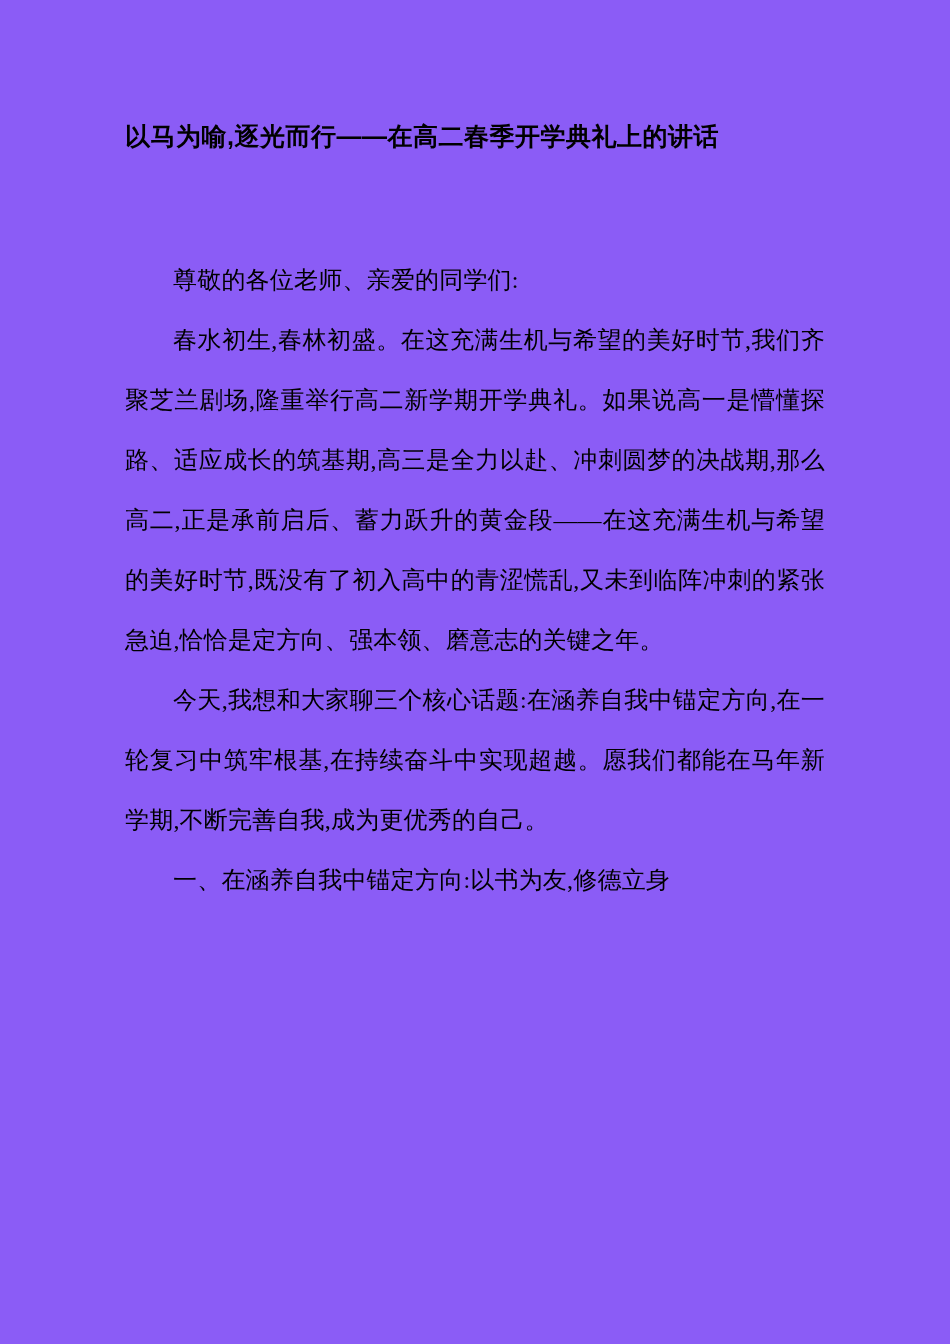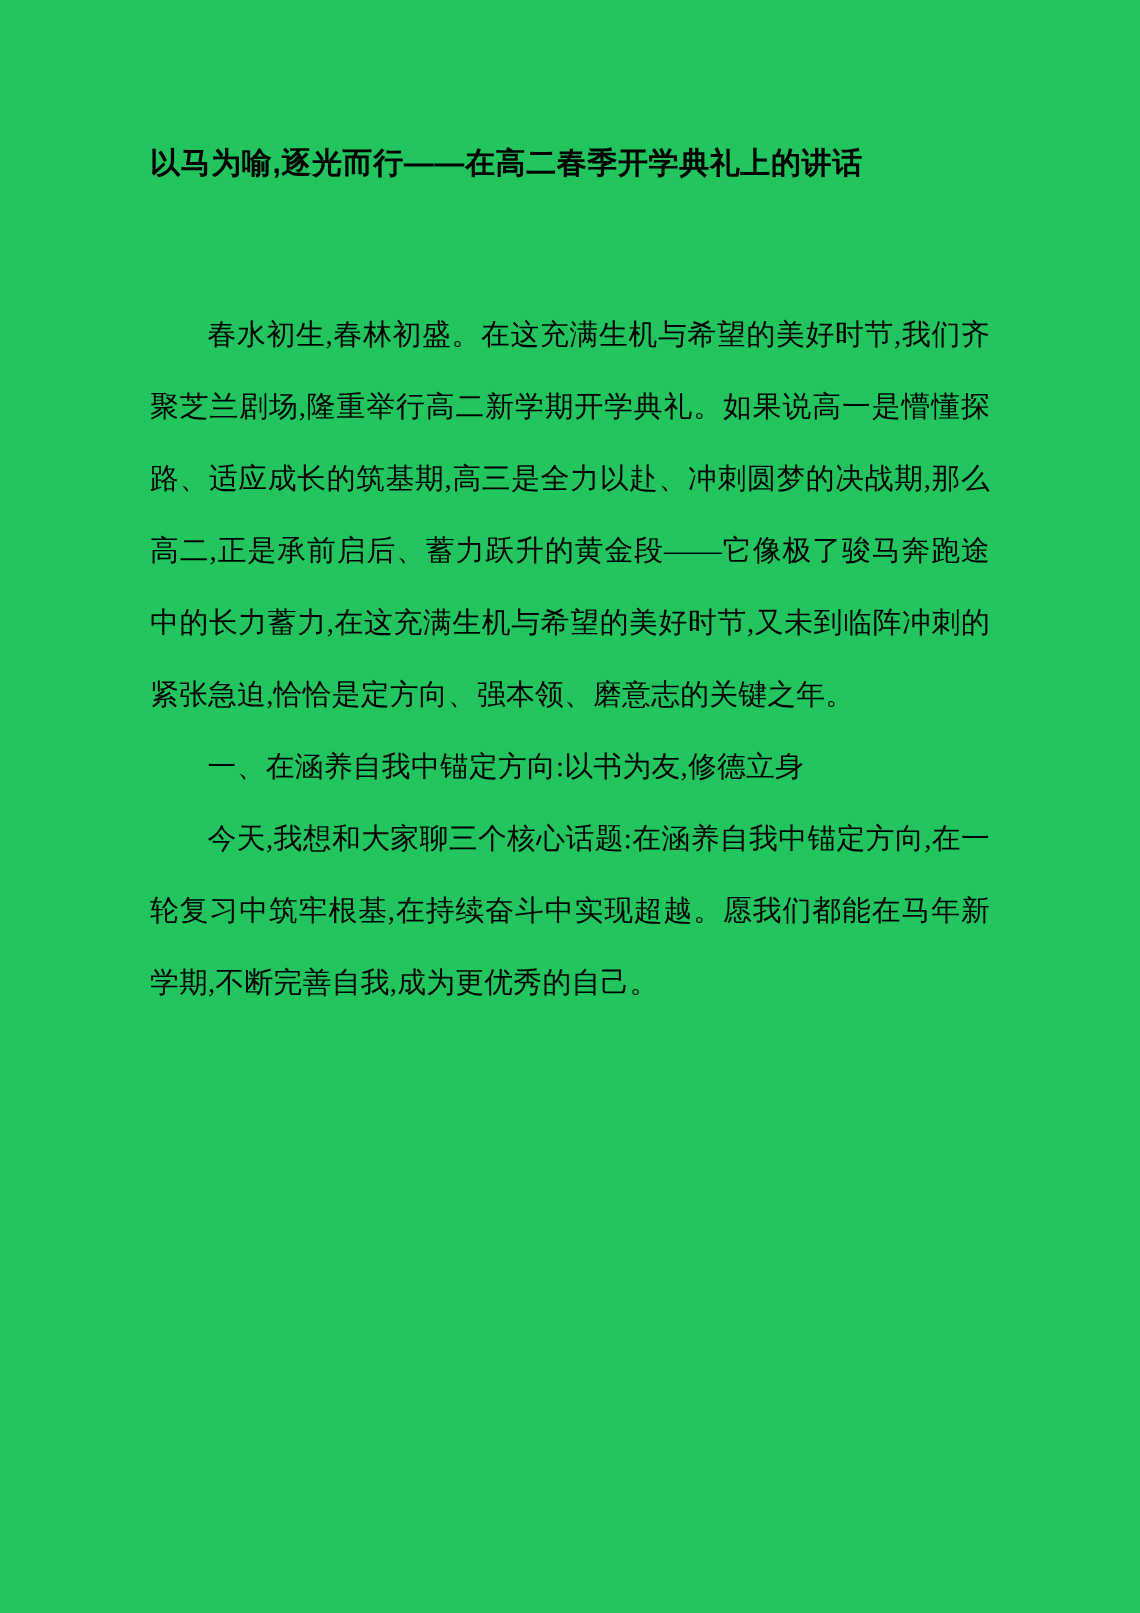--- a/index.html
+++ b/index.html
@@ -13,21 +13,21 @@
     font-family: "Liberation Serif", "DejaVu Serif", serif;
     color: #000000;
     overflow: hidden;
   }
   .page {
     position: relative;
     width: 950px;
     height: 1344px;
     box-sizing: border-box;
     padding: 0;
-    background: #22c55e;
+    background: #8b5cf6;
   }
   .doc-title {
     position: absolute;
     left: 125px;
     top: 118px;
     width: 720px;
     font-family: "Liberation Sans", "DejaVu Sans", sans-serif;
     font-weight: bold;
     font-size: 25px;
     line-height: 36px;
@@ -52,18 +52,19 @@
   }
 </style>
 </head>
 <body>
 
 <div class="page">
 
   <div class="doc-title">以马为喻,逐光而行——在高二春季开学典礼上的讲话</div>
 
   <div class="body-block">
-    <p class="para">春水初生,春林初盛。在这充满生机与希望的美好时节,我们齐聚芝兰剧场,隆重举行高二新学期开学典礼。如果说高一是懵懂探路、适应成长的筑基期,高三是全力以赴、冲刺圆梦的决战期,那么高二,正是承前启后、蓄力跃升的黄金段——它像极了骏马奔跑途中的长力蓄力,在这充满生机与希望的美好时节,又未到临阵冲刺的紧张急迫,恰恰是定方向、强本领、磨意志的关键之年。</p>
+    <p class="para">尊敬的各位老师、亲爱的同学们:</p>
+    <p class="para">春水初生,春林初盛。在这充满生机与希望的美好时节,我们齐聚芝兰剧场,隆重举行高二新学期开学典礼。如果说高一是懵懂探路、适应成长的筑基期,高三是全力以赴、冲刺圆梦的决战期,那么高二,正是承前启后、蓄力跃升的黄金段——在这充满生机与希望的美好时节,既没有了初入高中的青涩慌乱,又未到临阵冲刺的紧张急迫,恰恰是定方向、强本领、磨意志的关键之年。</p>
+    <p class="para">今天,我想和大家聊三个核心话题:在涵养自我中锚定方向,在一轮复习中筑牢根基,在持续奋斗中实现超越。愿我们都能在马年新学期,不断完善自我,成为更优秀的自己。</p>
     <p class="para">一、在涵养自我中锚定方向:以书为友,修德立身</p>
-    <p class="para">今天,我想和大家聊三个核心话题:在涵养自我中锚定方向,在一轮复习中筑牢根基,在持续奋斗中实现超越。愿我们都能在马年新学期,不断完善自我,成为更优秀的自己。</p>
   </div>
 
 </div>
 
 </body></html>

